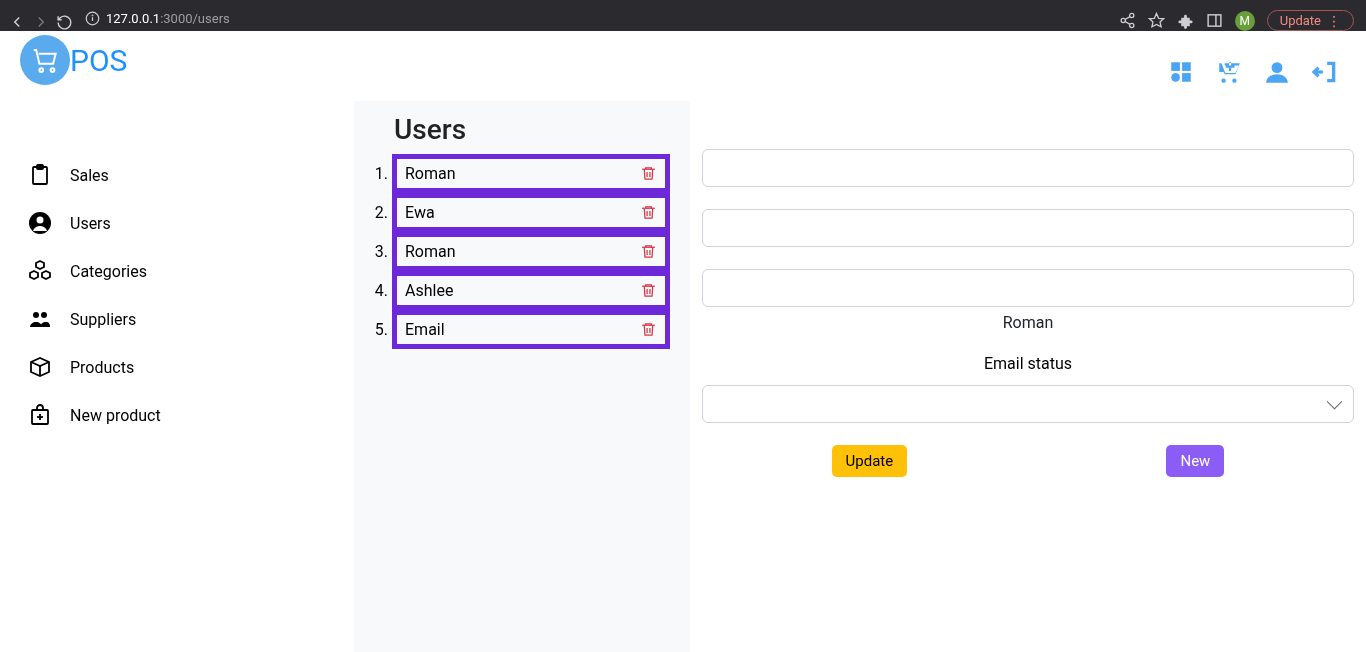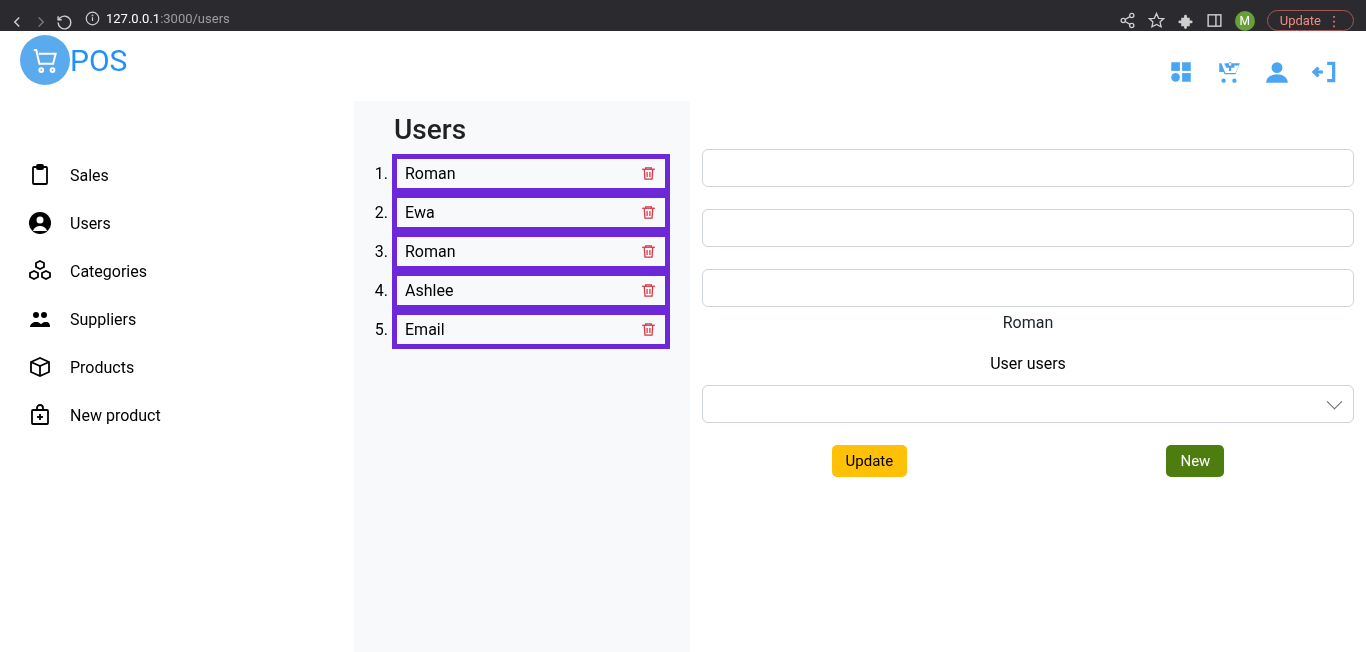--- a/index.html
+++ b/index.html
@@ -222,21 +222,21 @@
       border-radius: 5px;
       padding: 7px 14px;
       font-size: 15px;
       cursor: pointer;
     }
     .btn-warning {
       background: #ffc107;
       color: #000;
     }
     .btn-primary {
-      background: #4d7c0f;
+      background: #8b5cf6;
       color: #fff;
     }
   </style>
 </head>
 <body>
 
 <div class="browser-bar">
   <span class="nav-arrow">
     <svg width="18" height="18" viewBox="0 0 24 24" fill="none" stroke="currentColor" stroke-width="2">
         <polyline points="15 18 9 12 15 6"></polyline>
@@ -476,21 +476,21 @@
       <input class="form-control" type="text" value="" style="">
     </div>
     <div class="form-group">
       <input class="form-control" type="password" value="" style="">
     </div>
     <div class="form-group">
       <input class="form-control" type="text" value="" style="">
       <div class="lbl">Roman</div>
     </div>
     <div class="form-group">
-      <div class="lbl-top">User users</div>
+      <div class="lbl-top">Email status</div>
       <div class="select-wrap">
         <select class="form-control">
           <option></option>
         </select>
       </div>
     </div>
     <div class="btn-row">
       <button class="btn btn-warning">Update</button>
       <button class="btn btn-primary">New</button>
     </div>

